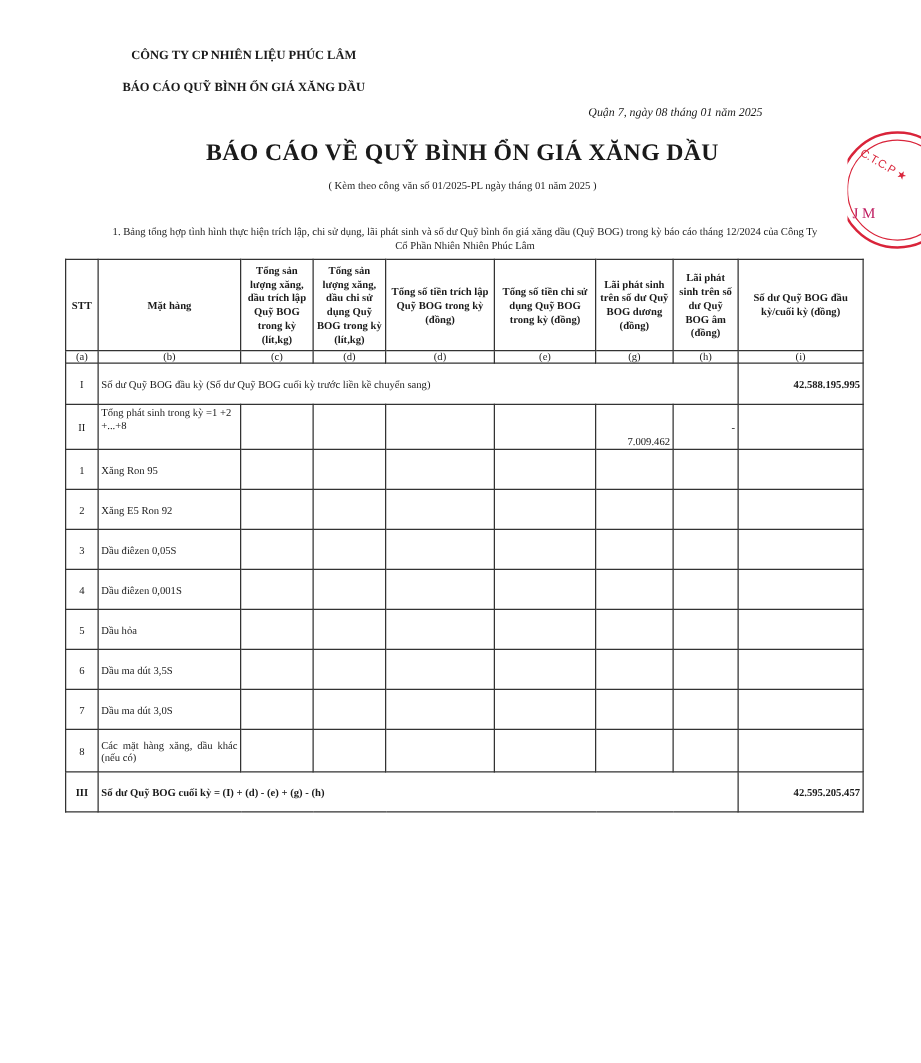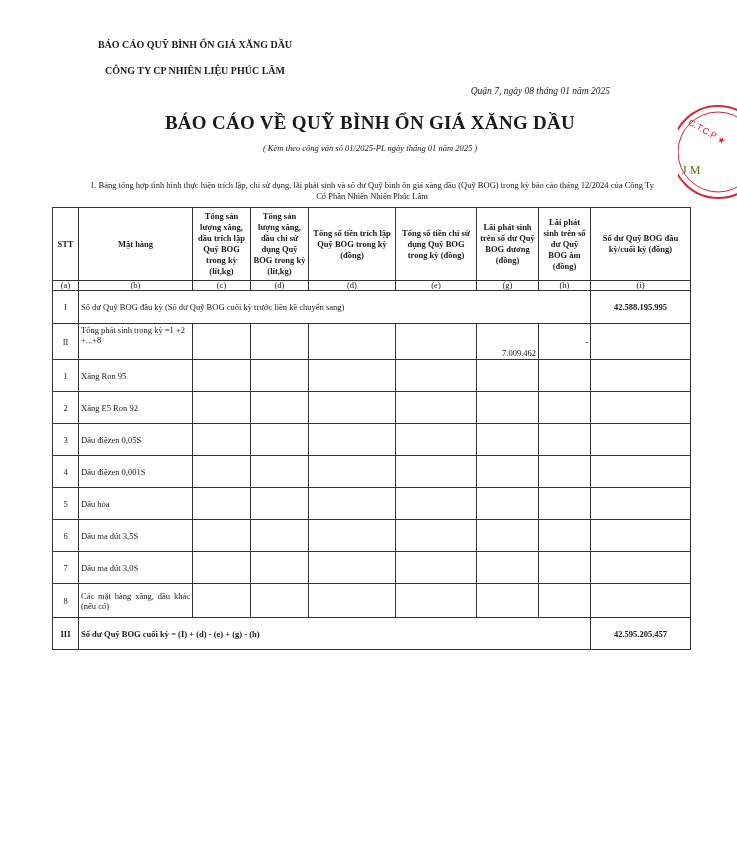--- a/index.html
+++ b/index.html
@@ -6,42 +6,42 @@
   body { width: 737px; height: 850px; position: relative; overflow: hidden;
          font-family: "Liberation Serif", "DejaVu Serif", serif; color: #1a1a1a; }
   .abs { position: absolute; }
   .hdr-left { left: 60px; top: 38px; width: 270px; text-align: center; font-weight: bold; font-size: 10px; }
   .hdr-left div { height: 26px; line-height: 14px; }
   .hdr-right { left: 380px; top: 38px; width: 320px; text-align: center; font-weight: bold; font-size: 10px; }
   .hdr-right .l1 { height: 26px; line-height: 14px; }
   .hdr-right .l2 { height: 22px; line-height: 14px; font-size: 9.5px; }
   .date { left: 370px; top: 86px; width: 240px; text-align: right; font-style: italic; font-size: 9.5px; }
   .title { left: 150px; top: 112px; width: 440px; text-align: center; font-weight: bold; font-size: 19px; letter-spacing: 0.3px; }
-  .subtitle { left: 150px; top: 143px; width: 440px; text-align: center; font-style: italic; font-size: 8.5px; }
+  .subtitle { left: 150px; top: 143px; width: 440px; text-align: center; font-size: 8.5px; }
   .intro { left: 52px; top: 180px; width: 640px; text-align: center; font-size: 8.5px; line-height: 11px; }
 
   table.bog { position: absolute; left: 52px; top: 207px; border-collapse: collapse; table-layout: fixed; font-size: 8.5px; }
   table.bog td, table.bog th { border: 1px solid #333; padding: 1px 2px; vertical-align: middle; }
   table.bog th { font-weight: bold; text-align: center; line-height: 11px; }
   table.bog .code td { text-align: center; height: 9px; line-height: 9px; padding: 0; }
   table.bog td.stt { text-align: center; }
-  table.bog td.num { text-align: center; font-weight: bold; }
+  table.bog td.num { text-align: right; font-weight: bold; }
   table.bog td.numplain { text-align: right; vertical-align: bottom; }
   table.bog td.dash { text-align: center; vertical-align: middle; }
   table.bog td.bold { font-weight: bold; }
   table.bog td.just { text-align: justify; }
 
   .stamp { position: absolute; left: 678px; top: 100px; width: 90px; height: 100px; }
 </style>
 </head>
 <body>
 
 <div class="abs hdr-left">
+  <div>CÔNG TY CP NHIÊN LIỆU PHÚC LÂM</div>
   <div>BÁO CÁO QUỸ BÌNH ỔN GIÁ XĂNG DẦU</div>
-  <div>CÔNG TY CP NHIÊN LIỆU PHÚC LÂM</div>
 </div>
 
 <div class="abs hdr-right">
 </div>
 
 <div class="abs date">Quận 7, ngày 08 tháng 01 năm 2025</div>
 
 <div class="abs title">BÁO CÁO VỀ QUỸ BÌNH ỔN GIÁ XĂNG DẦU</div>
 <div class="abs subtitle">( Kèm theo công văn số 01/2025-PL ngày  tháng 01 năm 2025 )</div>
 
@@ -197,13 +197,13 @@
 </tbody>
   </table>
 
 <div class="stamp">
   <svg width="90" height="100" viewBox="0 0 90 100">
     <circle cx="40" cy="52" r="46" fill="none" stroke="#d9243a" stroke-width="2"></circle>
     <circle cx="40" cy="52" r="40" fill="none" stroke="#d9243a" stroke-width="1"></circle>
     <text x="8" y="30" fill="#d9243a" font-size="9" font-family="Liberation Sans, sans-serif" transform="rotate(30 20 30)">C.T.C.P ★</text>
   </svg>
 </div>
-<div class="abs" style="left:682px;top:164px;color:#4d7c0f;font-size:12px;line-height:12px;">J M</div>
+<div class="abs" style="left:682px;top:164px;color:#be185d;font-size:12px;line-height:12px;">J M</div>
 
 </body></html>

